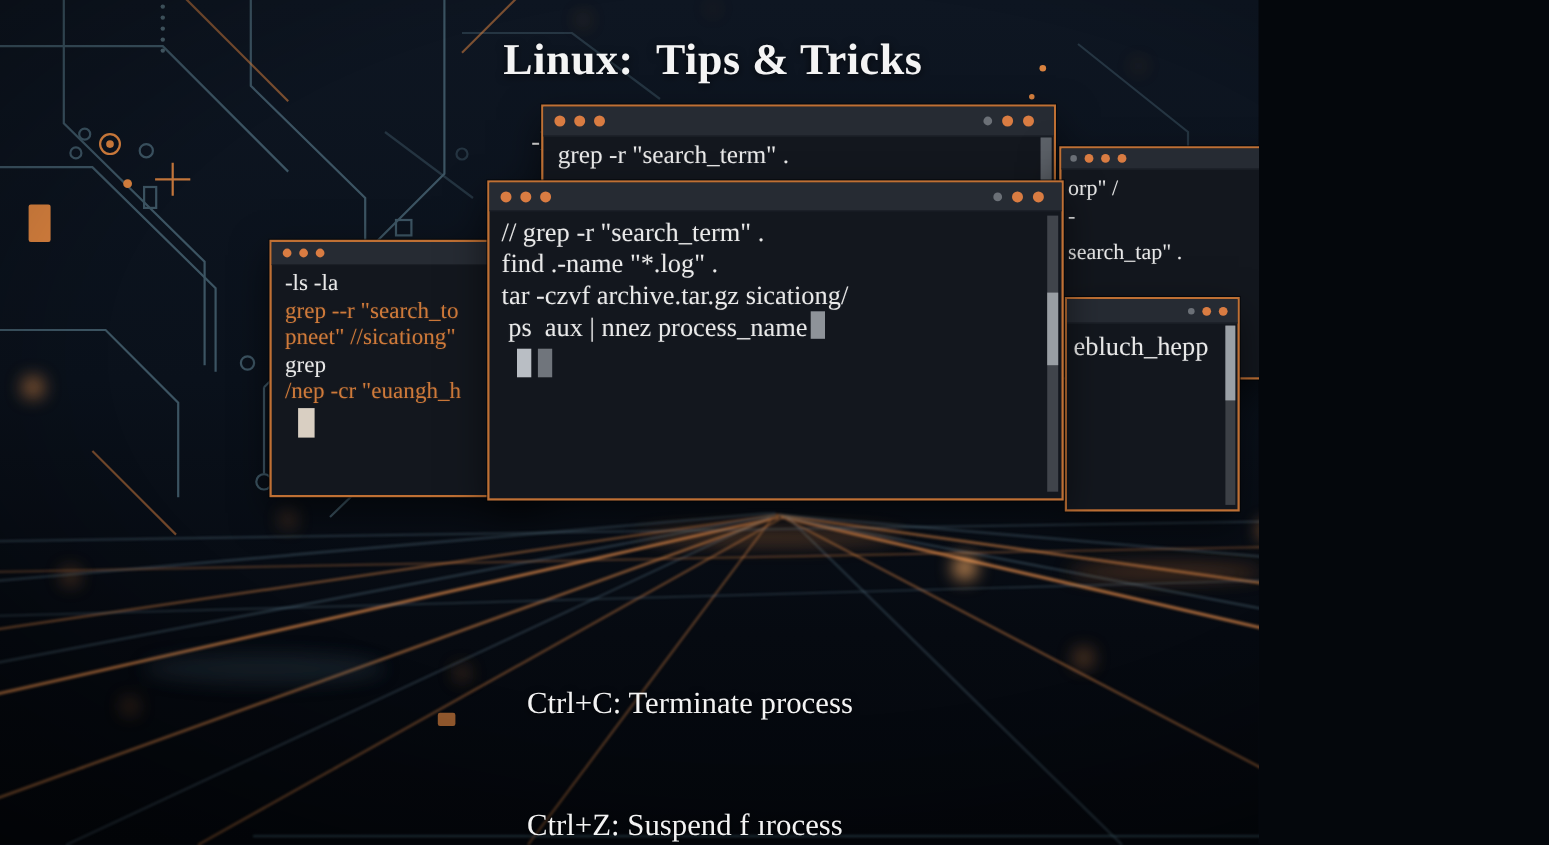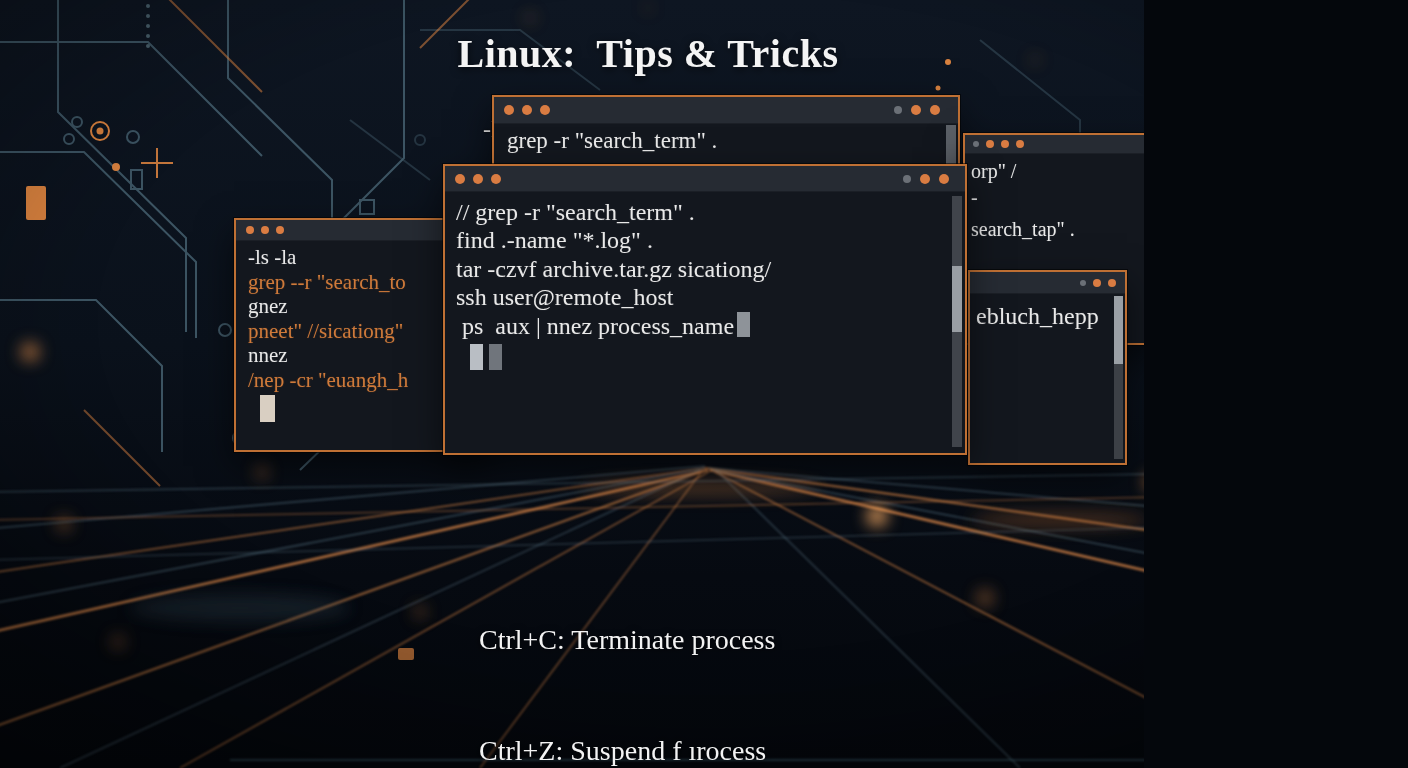--- a/index.html
+++ b/index.html
@@ -50,21 +50,21 @@
   .win-top .titlebar{height:27px;}
   .win-top .content{padding:4px 0 0 13px;font-size:23px;}
   .win-top .sb-track{right:2px;top:28px;bottom:0;width:10px;background:#23272e;}
   .win-top .sb-thumb{top:0;height:42px;background:#5d6269;}
   .stray-ls{
     position:absolute;left:447px;top:116px;z-index:9;font-size:24px;
     color:#ececec;white-space:pre;text-shadow:0 0 3px rgba(0,0,0,.8);margin-left:36px;
   }
 
   
-  .win-left{left:234px;top:218px;width:252px;height:234px;z-index:12;}
+  .win-left{left:245px;top:218px;width:252px;height:234px;z-index:12;}
   .win-left .titlebar{height:21px;}
   .win-left .content{padding:4px 0 0 12px;font-size:21px;line-height:24.5px;overflow:hidden;}
   .cursor-beige{display:block;width:15px;height:27px;background:#d9cfc2;margin:3px 0 0 12px;}
 
   
   .win-main{left:443px;top:164px;width:524px;height:291px;z-index:20;}
   .win-main .titlebar{height:26px;}
   .win-main .content{padding:6px 24px 0 11px;font-size:24px;line-height:28.4px;}
   .win-main .sb-track{right:3px;top:30px;bottom:6px;width:10px;background:#40444b;}
   .win-main .sb-thumb{top:28%;height:26%;background:#999ea4;}
@@ -301,23 +301,22 @@
     <div class="titlebar">
       <div class="dots" style="gap:7px;">
         <span class="dot orange d8"></span>
         <span class="dot orange d8"></span>
         <span class="dot orange d8"></span>
       </div>
     </div>
     <div class="content">
       <div class="tline">-ls -la</div>
       <div class="tline orange">grep --r "search_to</div>
-      <div class="tline">gnez</div>
       <div class="tline orange">pneet" //sicationg"</div>
-      <div class="tline">nnez</div>
+      <div class="tline">grep</div>
       <div class="tline orange">/nep -cr "euangh_h</div>
       <span class="cursor-beige"></span>
     </div>
   </div>
 
   <div class="window win-rmid">
     <div class="titlebar">
       <div class="dots right" style="gap:7px;">
         <span class="dot gray d6"></span>
         <span class="dot orange d8"></span>
@@ -342,21 +341,20 @@
       <div class="dots right" style="gap:9px;margin-right:6px;">
         <span class="dot gray d8"></span>
         <span class="dot orange d10"></span>
         <span class="dot orange d10"></span>
       </div>
     </div>
     <div class="content">
       <div class="tline">// grep -r "search_term" .</div>
       <div class="tline">find .-name "*.log" .</div>
       <div class="tline">tar -czvf archive.tar.gz sicationg/</div>
-      <div class="tline">ssh user@remote_host</div>
       <div class="tline"><span> ps  aux | nnez process_name</span><span class="cursor cursor-inline"></span></div>
       <div class="block-row">
         <span class="b1"></span>
         <span class="b2"></span>
       </div>
     </div>
     <div class="sb-track">
       <div class="sb-thumb"></div>
     </div>
   </div>

